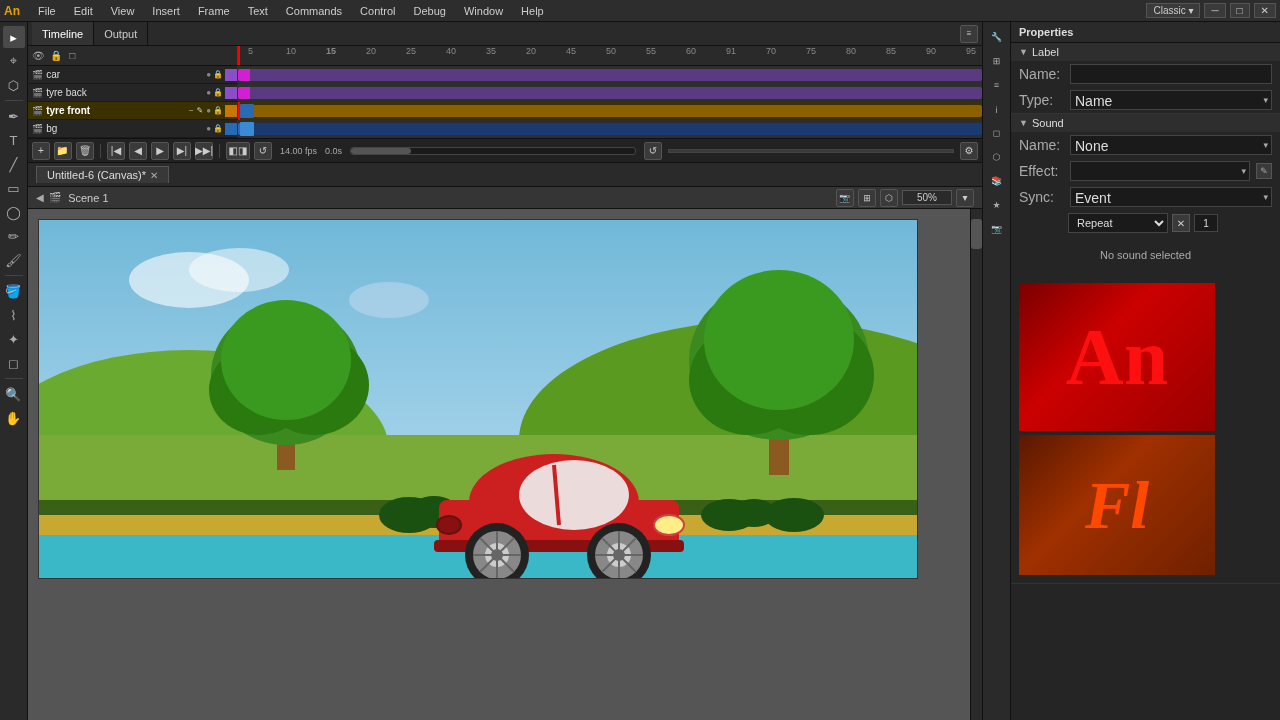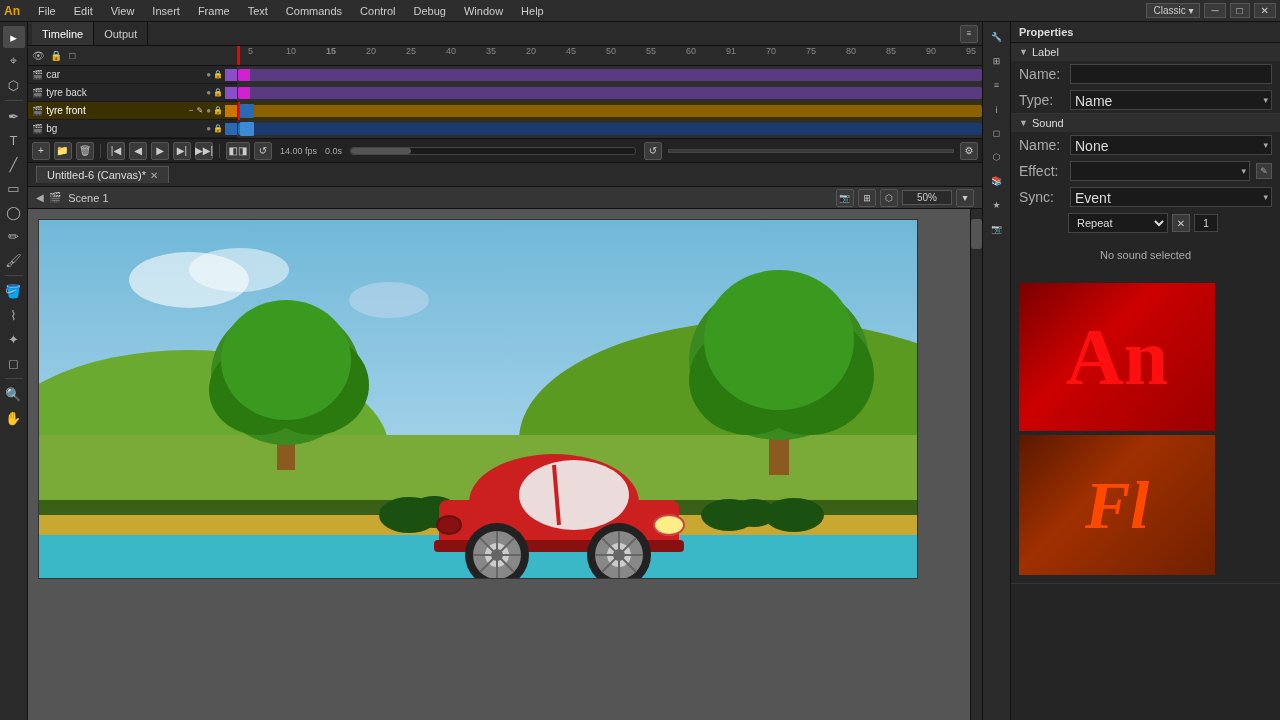--- a/index.html
+++ b/index.html
@@ -218,21 +218,21 @@
           </div>
           <div class="timeline-frames" style="position:relative;height:18px;">
             <div style="position:absolute;left:0;top:3px;height:12px;width:100%;background:#5a3a80;border-radius:2px;"></div>
             <div style="position:absolute;left:0;top:3px;height:12px;width:12px;background:#d020d0;border-radius:2px 0 0 2px;"></div>
           </div>
         </div>
 
         <div class="timeline-row highlighted">
           <div class="layer-info" style="background:#3a3000;">
             <span style="font-size:9px;color:#aaa;">🎬</span>
-            <span class="layer-name" style="color:#fff;">tyre front</span>
+            <span class="layer-name" style="color:#fff;font-weight:bold;">tyre front</span>
             <span style="font-size:8px;color:#ccc;margin-left:2px;">~</span>
             <span style="font-size:8px;color:#ccc;">✎</span>
             <div class="layer-controls">
               <span style="font-size:8px;color:#888;">●</span>
               <span style="font-size:8px;color:#e8a000;">🔒</span>
               <span style="width:12px;height:12px;background:#c87800;display:inline-block;vertical-align:middle;"></span>
             </div>
           </div>
           <div class="timeline-frames" style="position:relative;height:18px;background:#3a3000;">
             <div style="position:absolute;left:0;top:3px;height:12px;width:100%;background:#8a6000;border-radius:2px;"></div>

